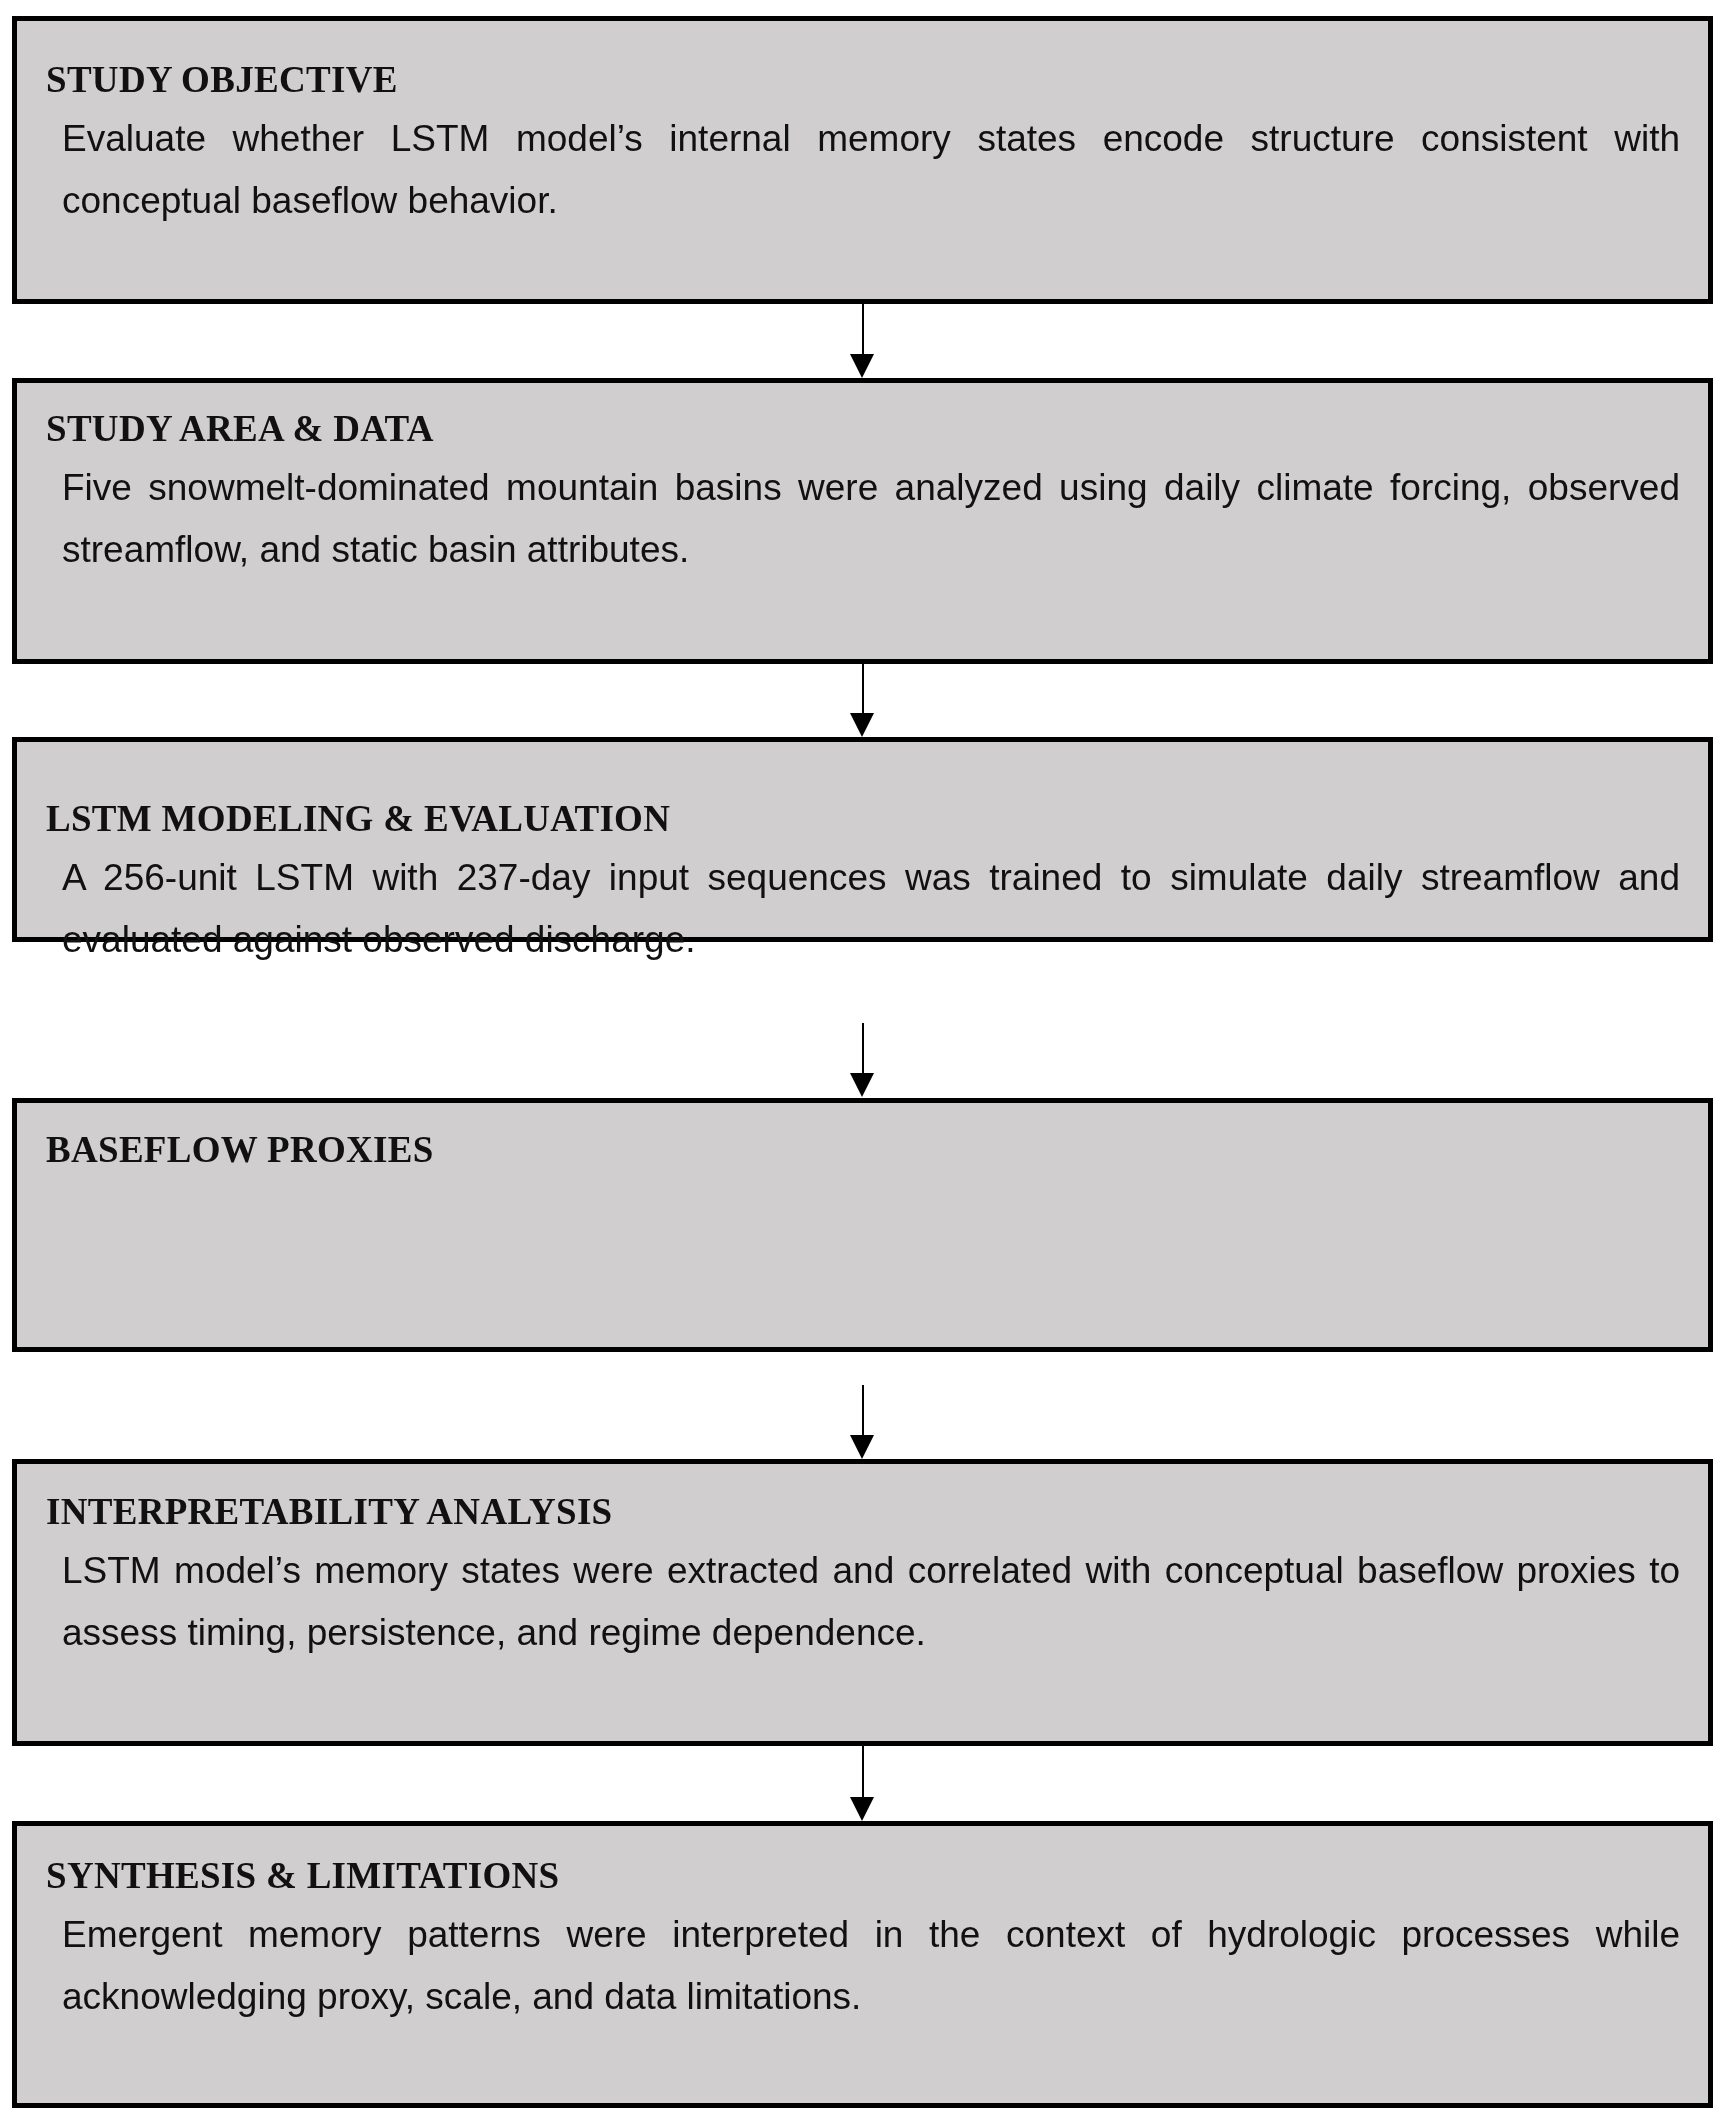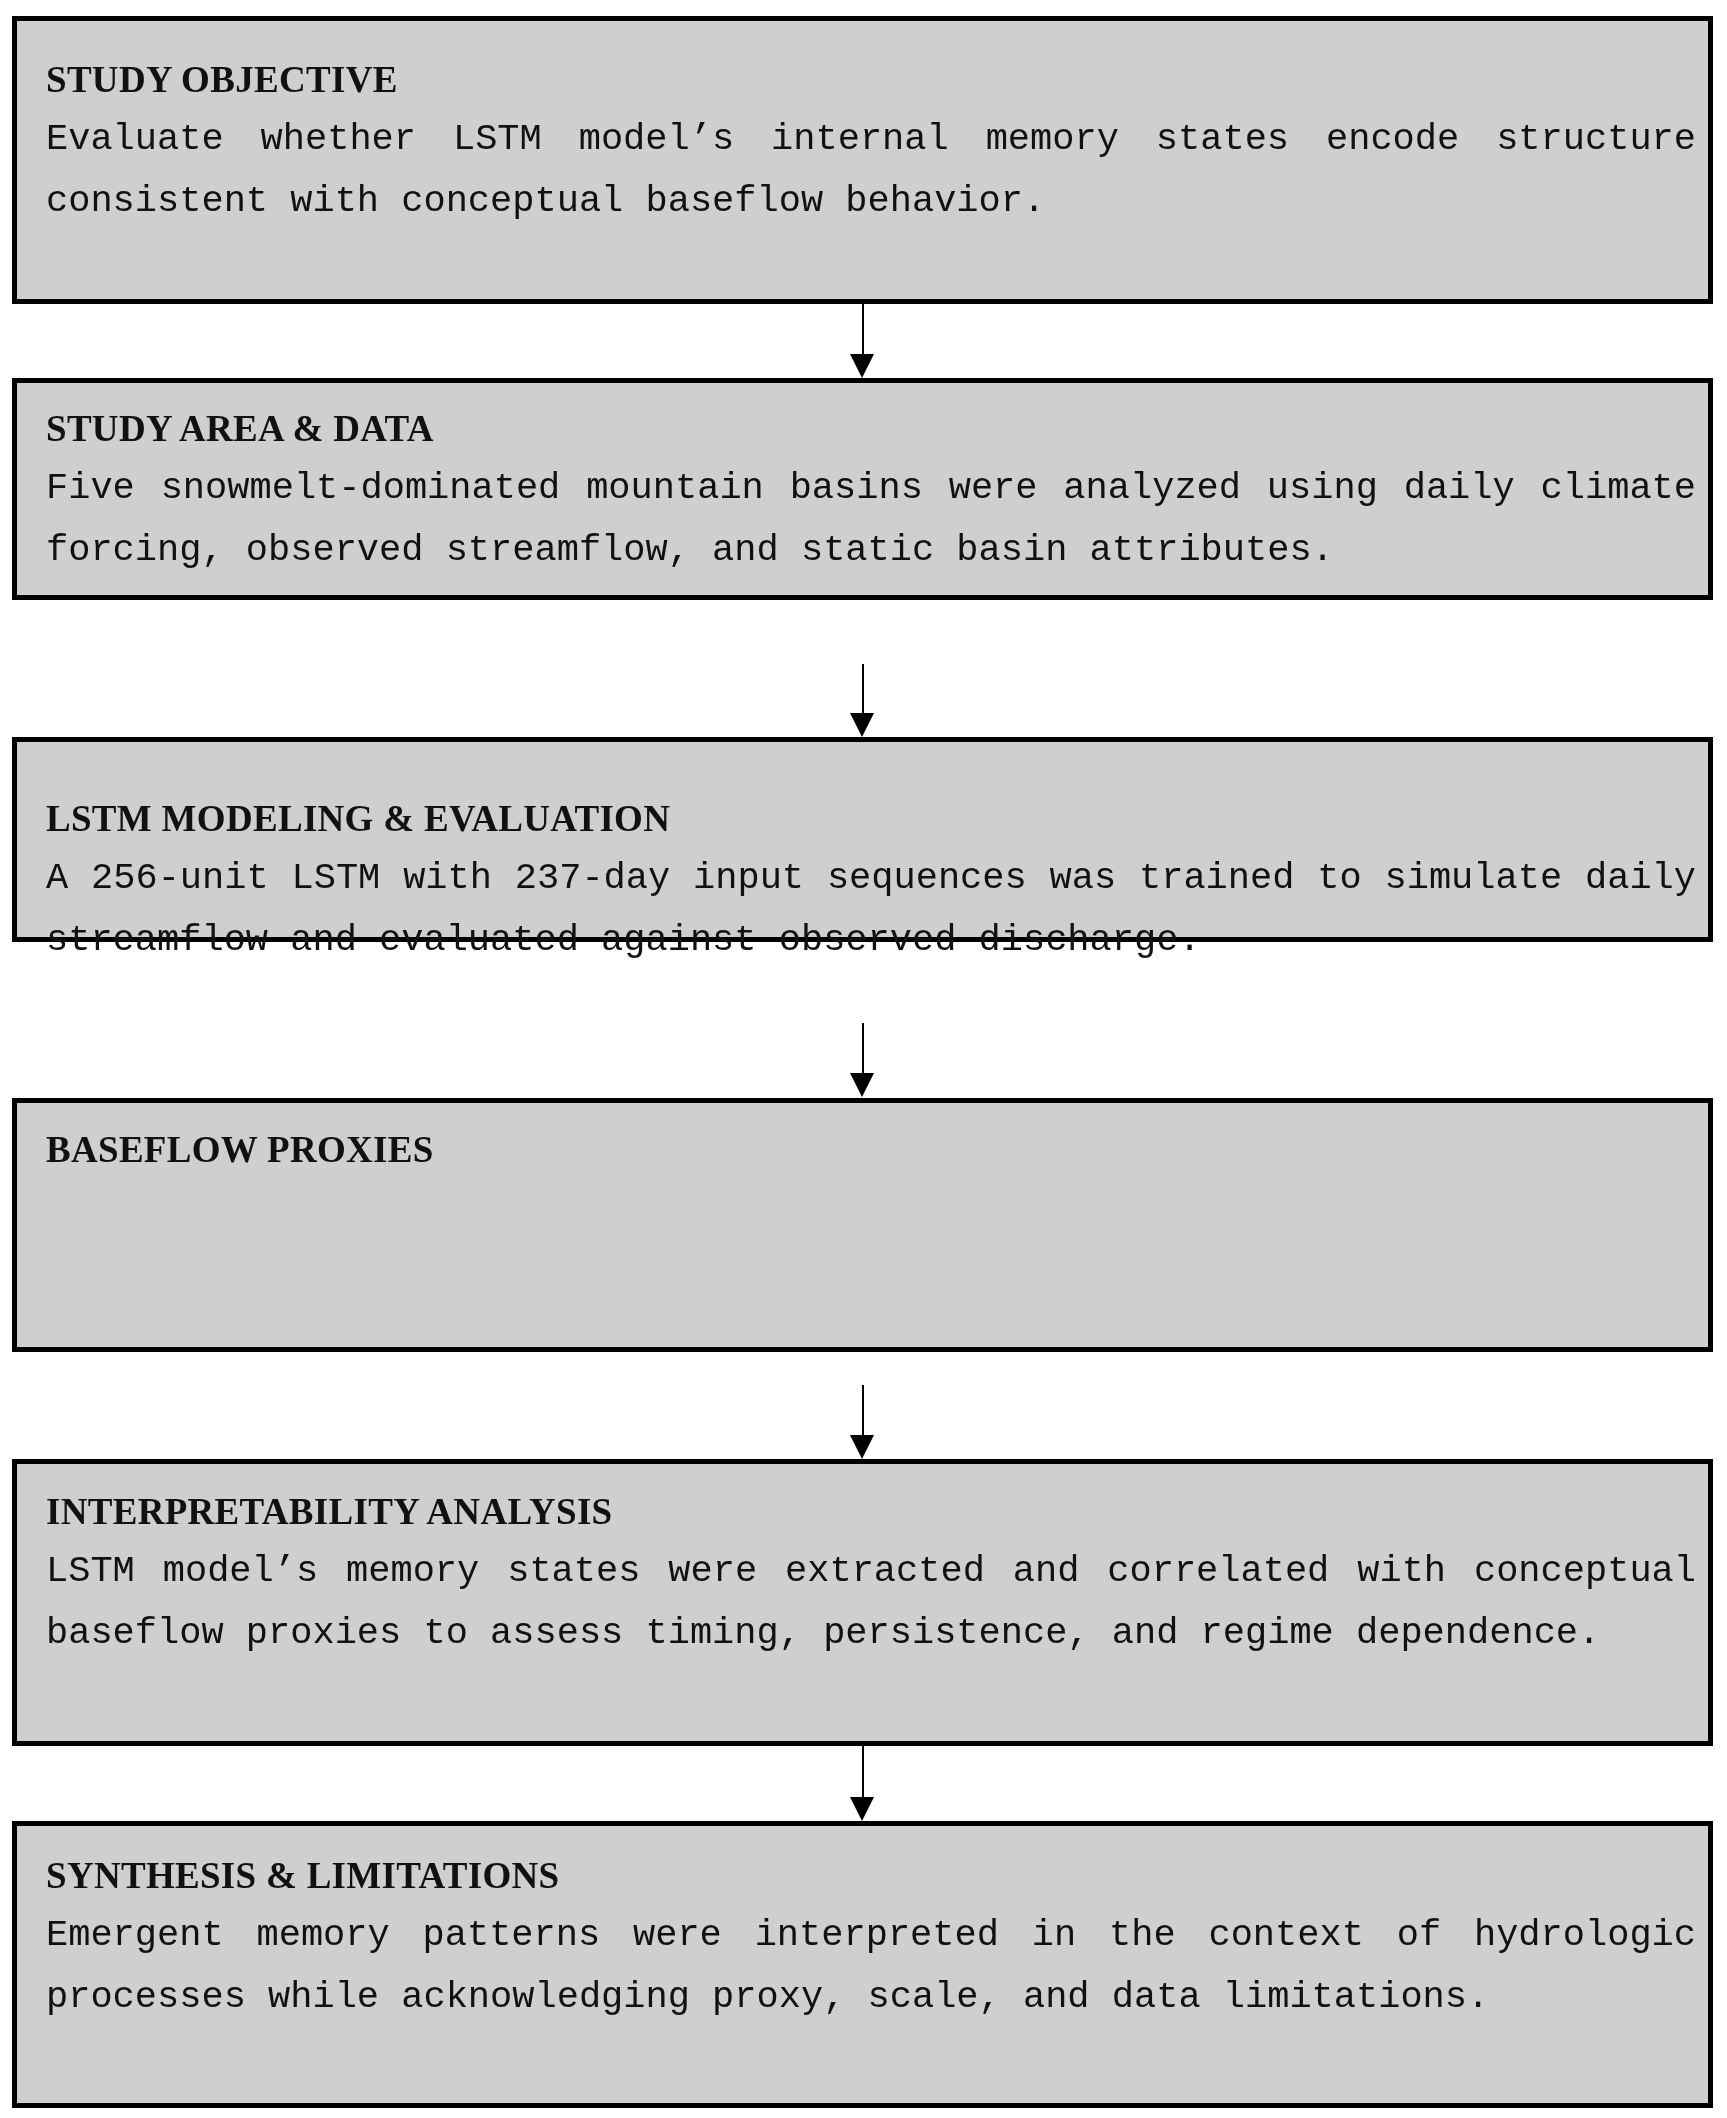--- a/index.html
+++ b/index.html
@@ -38,26 +38,26 @@
     .step-title {
       font-family: "Liberation Serif", "DejaVu Serif", serif;
       font-weight: bold;
       font-size: 37px;
       line-height: 42px;
       letter-spacing: 0.3px;
       white-space: nowrap;
       margin: 0;
     }
     .step-body {
-      font-family: Liberation Mono, monospace;
+      font-family: Liberation Sans, sans-serif;
       font-weight: normal;
       font-size: 37px;
       line-height: 62px;
       text-align: justify;
-      margin: 0;
+      margin: 16px;
       margin-top: 7.3px;
     }
     .arrow {
       position: absolute;
       left: 850px;
       width: 25px;
     }
     .arrow-line {
       position: absolute;
       left: 11.5px;
@@ -86,21 +86,21 @@
       <div class="step-title">STUDY OBJECTIVE</div>
       <div class="step-body">Evaluate whether LSTM model’s internal memory states encode structure consistent with conceptual baseflow behavior.</div>
     </div>
   </div>
 
   <div class="arrow" style="top:304px; height:74px;">
     <div class="arrow-line" style="height:52px;"></div>
     <div class="arrow-head"></div>
   </div>
 
-  <div class="step-box" style="top:378px; height:222px;">
+  <div class="step-box" style="top:378px; height:286px;">
     <div class="step-content" style="top:25px;">
       <div class="step-title">STUDY AREA &amp; DATA</div>
       <div class="step-body">Five snowmelt-dominated mountain basins were analyzed using daily climate forcing, observed streamflow, and static basin attributes.</div>
     </div>
   </div>
 
   <div class="arrow" style="top:664px; height:73px;">
     <div class="arrow-line" style="height:51px;"></div>
     <div class="arrow-head"></div>
   </div>

